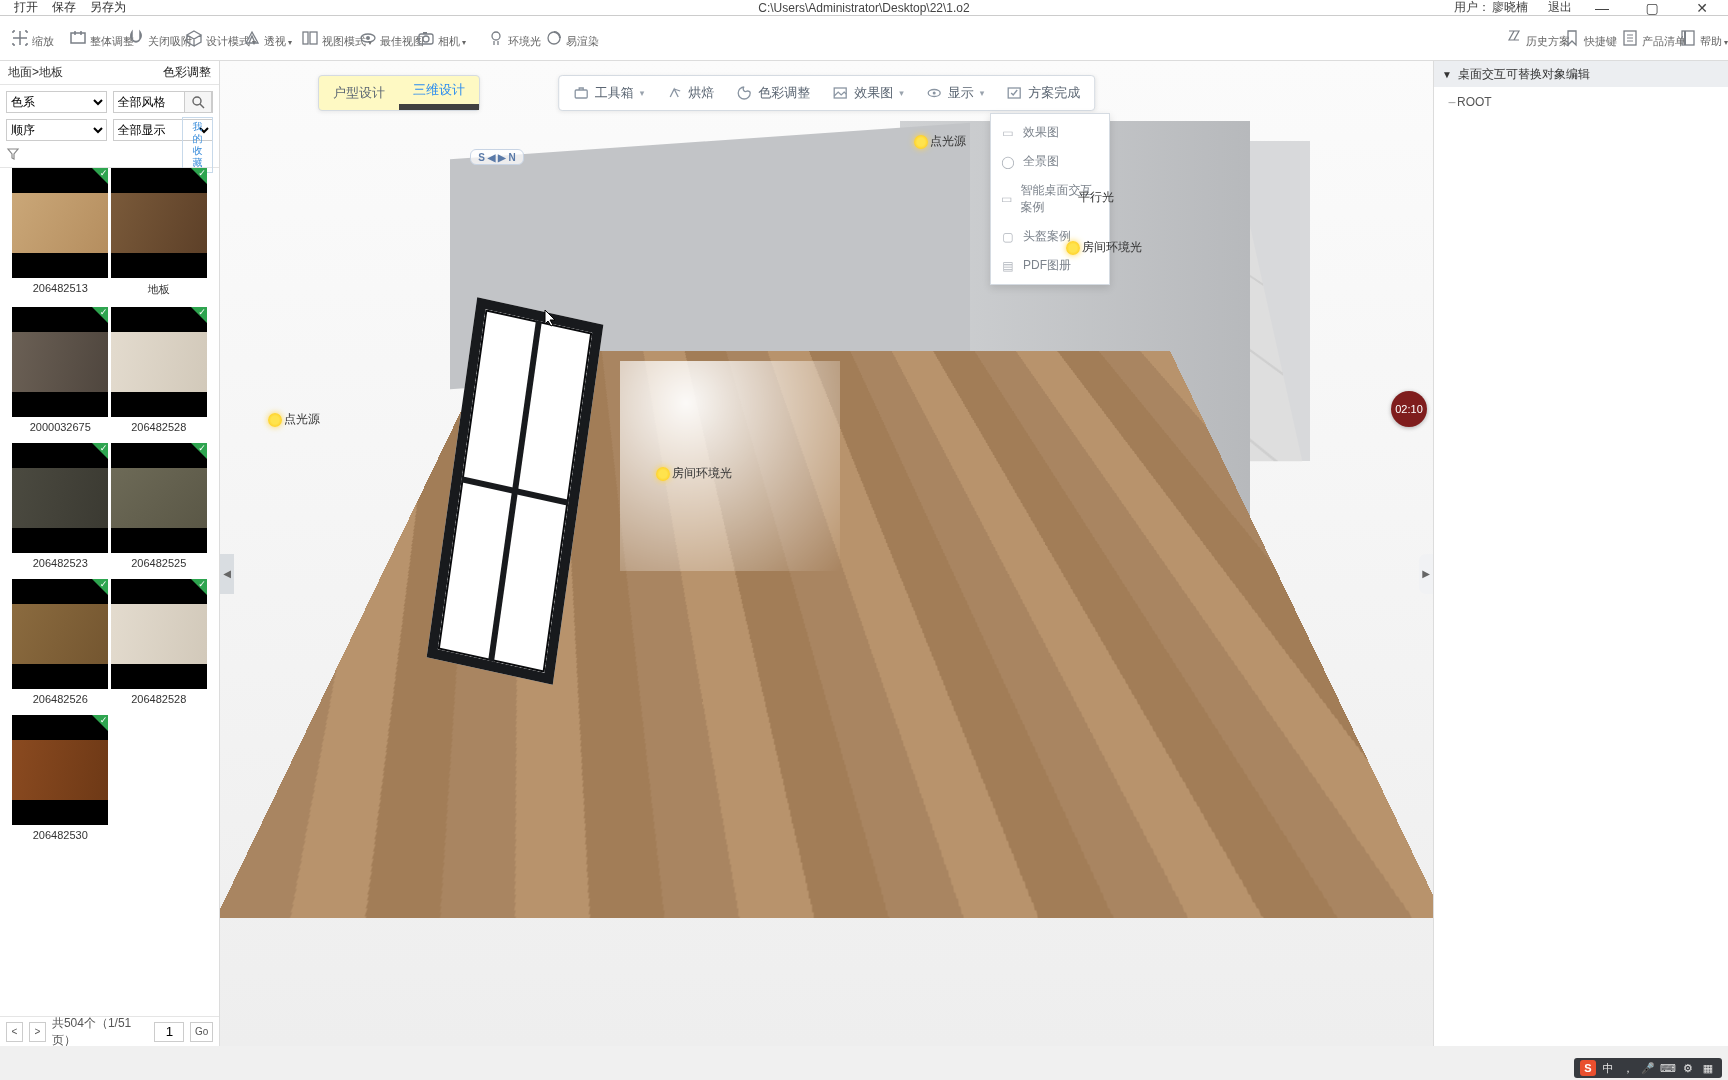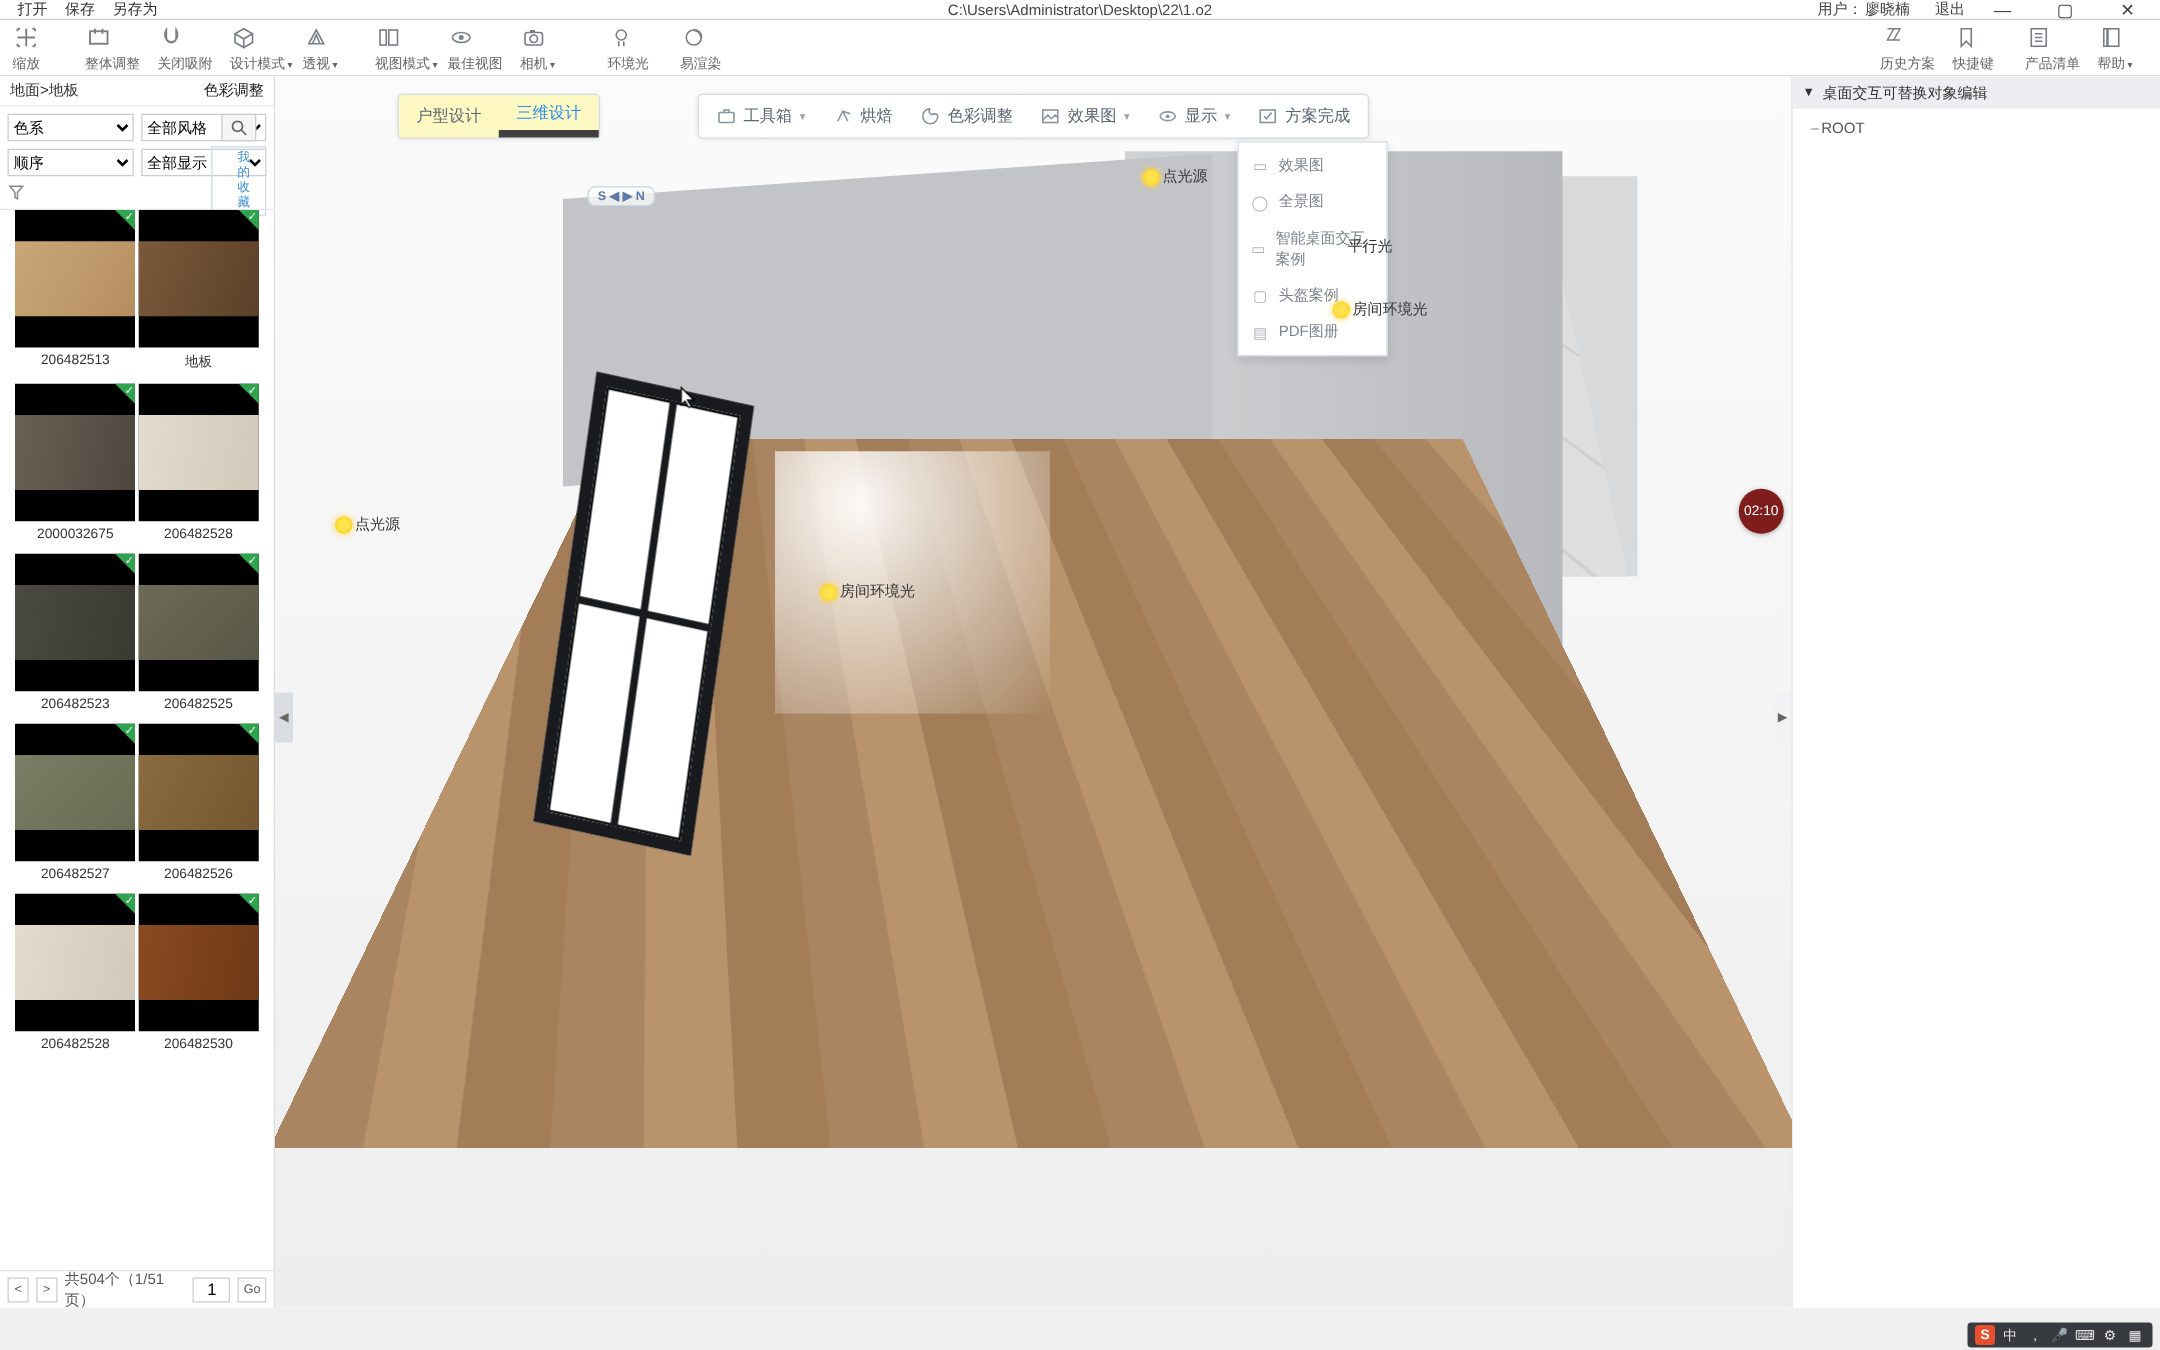--- a/index.html
+++ b/index.html
@@ -8,39 +8,39 @@
 
 .titlebar { height: 16px; background: #ffffff; display: flex; align-items: center; border-bottom: 1px solid #cccccc; position: relative; }
 .titlebar .menu { display: flex; gap: 14px; padding-left: 14px; color: #333; }
 .titlebar .menu span { cursor: pointer; }
 .titlebar .path { position: absolute; left: 50%; transform: translateX(-50%); color: #444; font-size: 12px; }
 .titlebar .right { margin-left: auto; display: flex; align-items: center; gap: 10px; padding-right: 6px; color: #444; }
 .titlebar .right .winbtn { width: 40px; height: 28px; display: flex; align-items: center; justify-content: center; cursor: pointer; font-size: 14px; }
 
 
 .ribbon { height: 45px; background: #ffffff; border-bottom: 1px solid #dcdcdc; display: flex; align-items: center; padding-left: 10px; gap: 18px; }
-.ribbon .tool { display: flex; flex-direction: column; align-items: flex-start; color: #666; font-size: 11px; cursor: pointer; gap: 2px; width: 40px; }
+.ribbon .tool { display: flex; align-items: flex-end; color: #666; font-size: 11px; cursor: pointer; gap: 2px; width: 40px; }
 .ribbon .tool .ico { width: 22px; height: 22px; display: flex; align-items: center; justify-content: center; color: #7a7f86; }
 .ribbon .tool .lbl { white-space: nowrap; }
 .ribbon .caret { font-size: 8px; margin-left: 2px; }
 .ribbon .rtools { margin-left: auto; display: flex; gap: 18px; padding-right: 10px; }
 
 
 .main { display: flex; height: calc(100% - 73px - 22px); }
 
 
 .leftpane { width: 220px; background: #ffffff; border-right: 1px solid #dcdcdc; display: flex; flex-direction: column; }
 .breadcrumb { height: 24px; display: flex; align-items: center; padding: 0 8px; font-size: 12px; color: #333; justify-content: space-between; border-bottom: 1px solid #e5e5e5; }
 .breadcrumb .setchoice { color: #222; }
 .filters { padding: 6px; border-bottom: 1px solid #e5e5e5; position: relative; }
 .filters .row { display: flex; gap: 6px; margin-bottom: 6px; }
 .filters select { flex: 1; height: 22px; border: 1px solid #ccc; font-size: 12px; background: #fff; }
 .filters .searchbox { position: absolute; right: 6px; top: 6px; display: flex; flex-direction: column; align-items: center; gap: 4px; }
 .filters .searchbtn { width: 28px; height: 22px; background: #f5f5f5; border: 1px solid #ccc; display: flex; align-items: center; justify-content: center; cursor: pointer; }
-.filters .fav { font-size: 10px; color: #3a8ddb; text-align: center; line-height: 12px; cursor: pointer; border: 1px solid #c7d9ea; padding: 3px 20px; width: 44px; }
+.filters .fav { font-size: 10px; color: #3a8ddb; text-align: center; line-height: 12px; cursor: pointer; border: 1px solid #c7d9ea; padding: 3px 8px; width: 31px; }
 .filters .filtericon { text-align: right; padding-right: 8px; color: #888; cursor: pointer; }
 
 .thumbgrid { flex: 1; overflow: auto; padding: 0 12px; }
 .thumbgrid .grid { display: grid; grid-template-columns: 1fr 1fr; gap: 2px; }
 .thumb { display: flex; flex-direction: column; align-items: center; cursor: pointer; position: relative; }
 .thumb .imgwrap { width: 96px; height: 110px; background: #000; display: flex; align-items: center; justify-content: center; position: relative; }
 .thumb .tex { width: 96px; height: 60px; }
 .thumb .check { position: absolute; top: 0; right: 0; width: 0; height: 0; border-left: 16px solid transparent; border-top: 16px solid #2ea44f; }
 .thumb .check::after { content: '✓'; position: absolute; top: -16px; right: 1px; color: #fff; font-size: 9px; }
 .thumb .cap { font-size: 11px; color: #333; padding: 4px 0 8px 0; }
@@ -324,27 +324,20 @@
           </div>
           <div class="thumb">
             <div class="imgwrap">
               <div class="tex" style="background:linear-gradient(135deg,#6d6a57,#5a5746)"></div>
               <div class="check"></div>
             </div>
             <div class="cap">206482525</div>
           </div>
           <div class="thumb">
             <div class="imgwrap">
-              <div class="tex" style="background:linear-gradient(135deg,#7b7d64,#696b54)"></div>
-              <div class="check"></div>
-            </div>
-            <div class="cap">206482527</div>
-          </div>
-          <div class="thumb">
-            <div class="imgwrap">
               <div class="tex" style="background:linear-gradient(115deg,#8b6b3f,#745630)"></div>
               <div class="check"></div>
             </div>
             <div class="cap">206482526</div>
           </div>
           <div class="thumb">
             <div class="imgwrap">
               <div class="tex" style="background:linear-gradient(100deg,#e3dbce,#d2c9ba)"></div>
               <div class="check"></div>
             </div>

